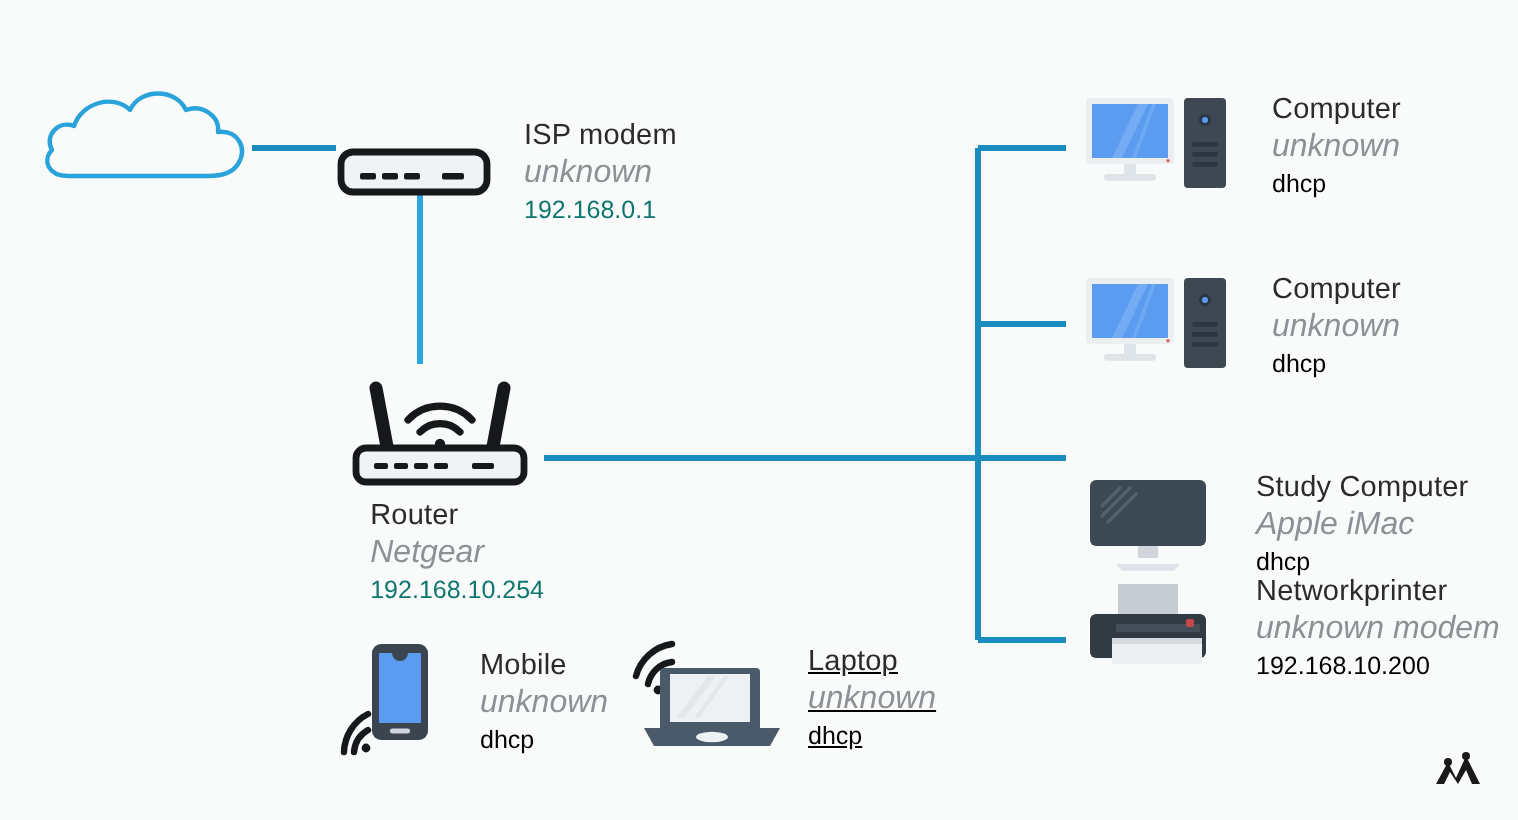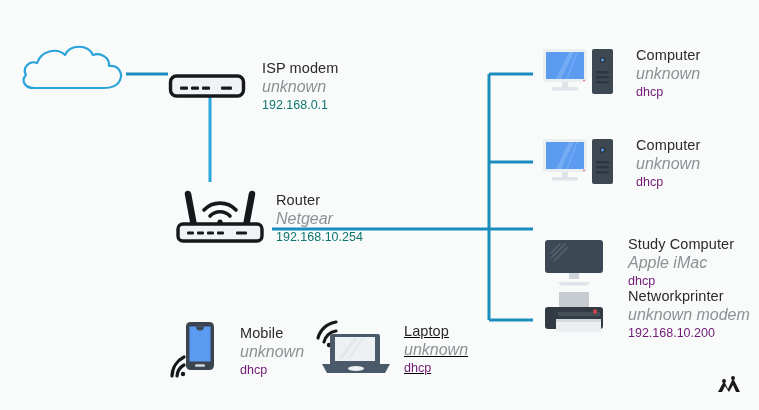--- a/index.html
+++ b/index.html
@@ -38,35 +38,35 @@
     letter-spacing: 0.1px;
   }
   .lbl-vendor {
     font-size: 16px;
     color: #8d9095;
     font-style: italic;
     margin-top: 1px;
   }
   .lbl-addr {
     font-size: 12.5px;
-    color: #701a75;
+    color: #000000;
     margin-top: 1px;
   }
   .lbl-addr.orange {
     color: #0f766e;
   }
   .icon-wrap {
     display: flex;
     align-items: center;
     justify-content: center;
   }
   
   #node-cloud      { left: 18px;  top: 42px; }
   #node-modem      { left: 168px; top: 60px; }
-  #node-router     { left: 168px; top: 186px; flex-direction: row; align-items: center; }
+  #node-router     { left: 168px; top: 186px; flex-direction: column; align-items: flex-end; }
   #node-mobile     { left: 168px; top: 318px; }
   #node-laptop     { left: 314px; top: 318px; text-decoration: underline; }
   #node-comp1      { left: 542px; top: 44px; }
   #node-comp2      { left: 542px; top: 134px; }
   #node-imac       { left: 542px; top: 208px; margin-top: 28px; }
   #node-printer    { left: 542px; top: 288px; align-items: center; }
 
   #node-modem .labels   { margin-left: 16px; }
   #node-mobile .labels  { margin-left: 20px; }
   #node-laptop .labels  { margin-left: 12px; }

